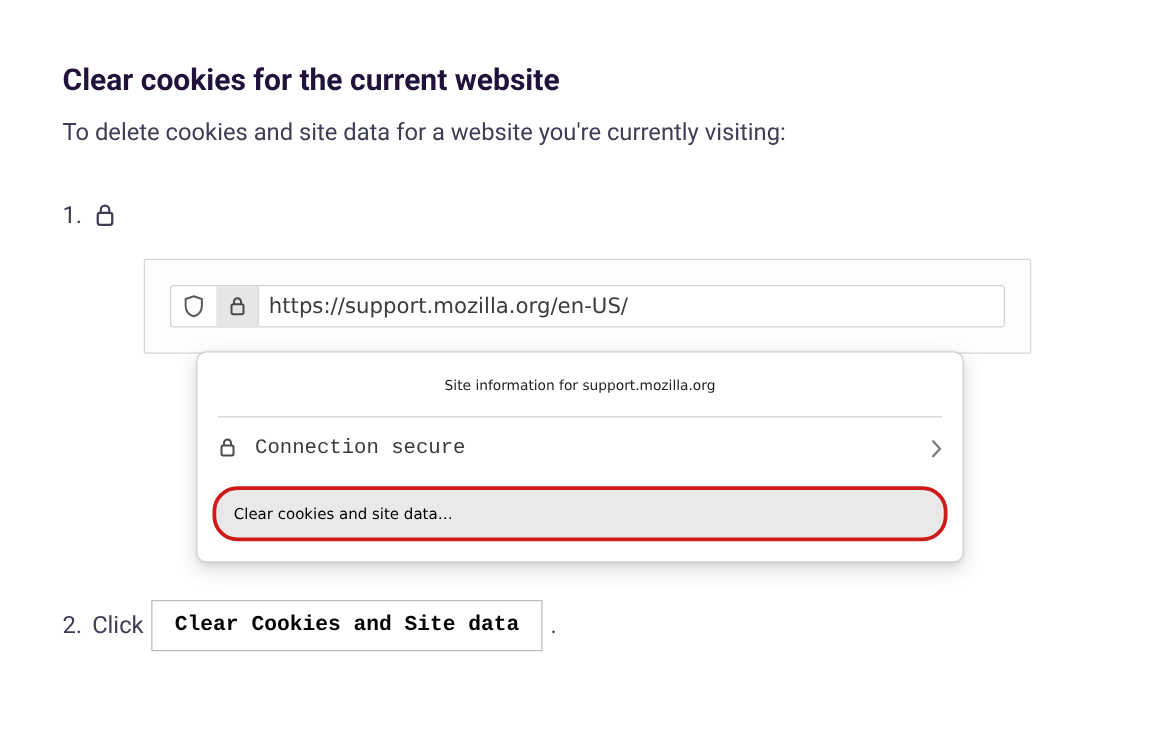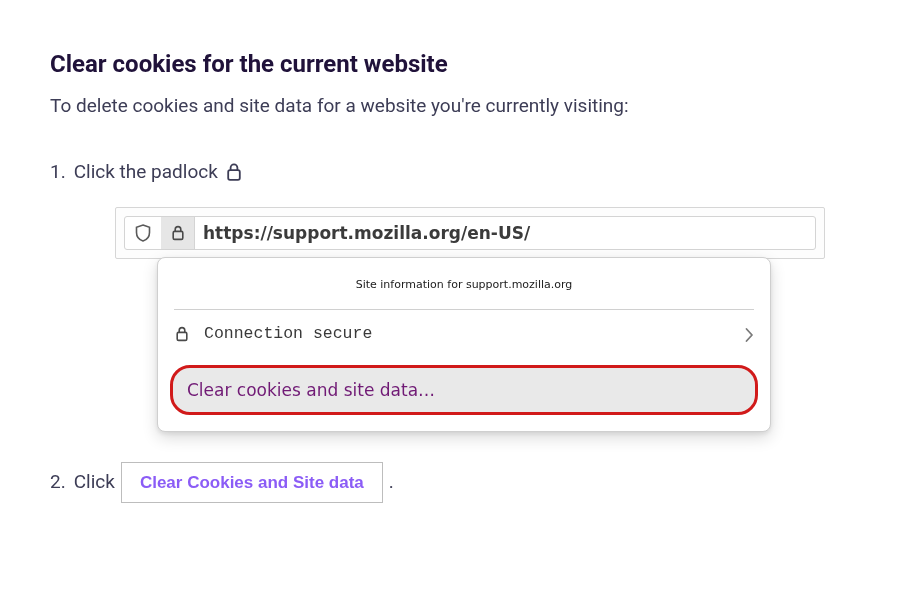--- a/index.html
+++ b/index.html
@@ -44,23 +44,22 @@
       justify-content: center;
       vertical-align: middle;
     }
     .screenshot-wrap {
       margin: 0 0 30px 65px;
       width: 710px;
     }
     .addrbar-outer {
       border: 1px solid #d6d6d6;
       background: #fdfdfd;
-      padding: 8px;
+      padding: 20px;
       border-radius: 2px;
-      font-weight: bold;
     }
     .addrbar {
       display: flex;
       align-items: center;
       height: 34px;
       background: #fff;
       border: 1px solid #d4d4d4;
       border-radius: 3px;
       font-size: 17px;
       color: #4a4a4a;
@@ -130,45 +129,44 @@
       color: #6a6a6a;
     }
     .clear-row-wrap {
       padding: 8px 12px 16px 12px;
     }
     .clear-row {
       border: 3px solid #d11a1a;
       border-radius: 20px;
       background: #e9e9e9;
       padding: 12px 14px;
-      font-size: 17px;
-      color: #701a75;
+      font-size: 12px;
+      color: #000000;
     }
     .btn-ref {
       display: inline-block;
       border: 1px solid #bdbdbd;
       background: #fff;
       padding: 6px 18px;
       font-size: 17px;
       font-weight: 600;
-      color: #8b5cf6;
-      font-family: Liberation Sans, sans-serif;
+      color: #000000;
+      font-family: Liberation Mono, monospace;
     }
     svg { display: block; }
   </style>
 </head>
 <body>
 
 <h2 class="heading">Clear cookies for the current website</h2>
 
 <p class="intro">To delete cookies and site data for a website you're currently visiting:</p>
 
 <div class="step">
   <span class="step-num">1.</span>
-  <span>Click the padlock</span>
   <span class="inline-icon">
     <svg width="20" height="22" viewBox="0 0 20 22" fill="none">
       <rect x="4.2" y="9.2" width="11.6" height="9.6" rx="1.8" stroke="#3d3d56" stroke-width="1.8"></rect>
       <path d="M6.6 9.2 V6.8 a3.4 3.4 0 0 1 6.8 0 V9.2" stroke="#3d3d56" stroke-width="1.8" fill="none"></path>
     </svg>
   </span>
 </div>
 
 <div class="screenshot-wrap">
   <div class="addrbar-outer">

